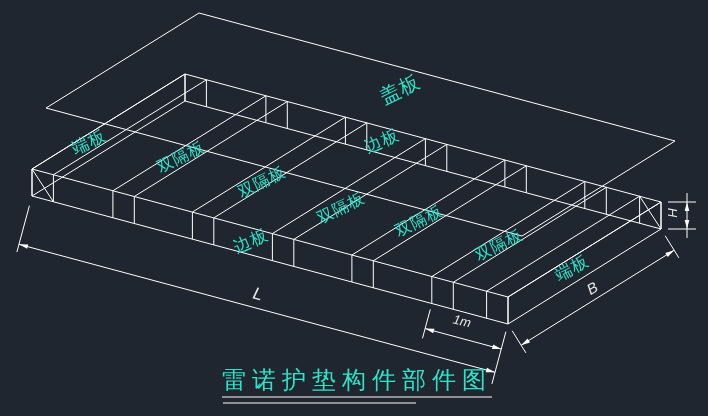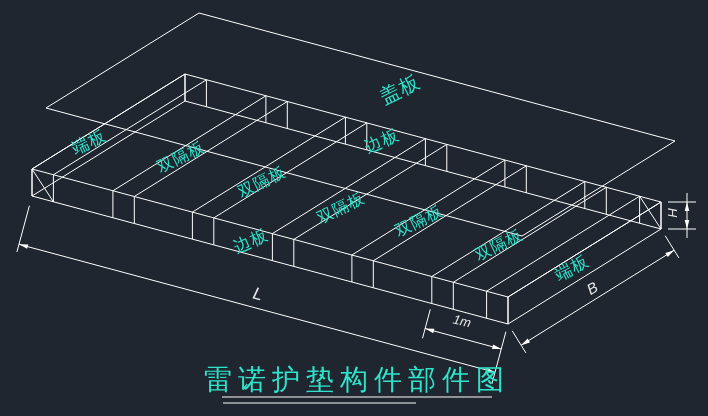--- a/index.html
+++ b/index.html
@@ -16,21 +16,21 @@
     transform:translate(-50%,-50%);
     line-height:1;
     pointer-events:none;
   }
   .lbl.part{letter-spacing:1px;font-weight:400;}
   .lbl.dim{font-style:italic;}
   .title{
     position:absolute;
     transform:translate(-50%,-50%);
     white-space:nowrap;
-    font-size:28px;
+    font-size:24px;
     letter-spacing:6px;
     font-weight:400;
   }
 </style>
 </head>
 <body>
 
 <div class="stage" id="stage" style="background: rgb(31, 38, 48);">
   <svg id="wire" width="708" height="416" viewBox="0 0 708 416">
       <line x1="32.0" y1="169.0" x2="508.0" y2="297.0" stroke="#ffffff" stroke-width="1"></line>

